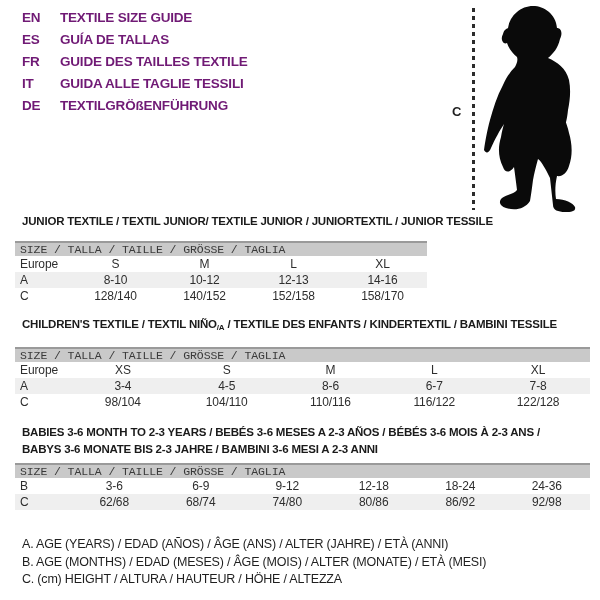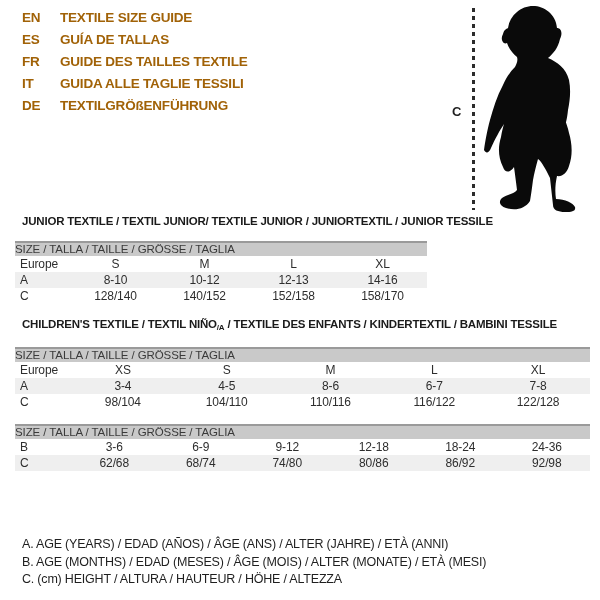--- a/index.html
+++ b/index.html
@@ -2,40 +2,40 @@
 <html><head>
 <meta charset="utf-8">
 <style>
   * { margin:0; padding:0; box-sizing:border-box; }
   html,body { background:#fff; }
   body { font-family:"Liberation Sans", sans-serif; color:#262626; }
   .canvas { position:relative; width:600px; height:600px; background:#ffffff; overflow:hidden; }
 
   
   .lang-list { position:absolute; left:22px; top:7px; }
-  .lang-row { display:flex; line-height:22px; font-size:13.5px; font-weight:700; letter-spacing:-0.2px; color:#a16207; }
+  .lang-row { display:flex; line-height:22px; font-size:13.5px; font-weight:700; letter-spacing:-0.2px; color:#701a75; }
   .lang-code { width:38px; }
 
   
   .dotted-line { position:absolute; left:472px; top:8px; width:3px; height:202px;
     background:repeating-linear-gradient(to bottom, #2b2b2b 0 4px, transparent 4px 8px); }
   .c-label { position:absolute; left:452px; top:104px; font-size:13px; font-weight:700; color:#1f1f1f; }
   .baby-svg { position:absolute; left:477px; top:3px; }
 
   
   .tbl-section { position:absolute; left:15px; }
   .s1 { top:215px; width:412px; }
   .s2 { top:318px; width:575px; }
   .s3 { top:424px; width:575px; }
   .tbl-title { padding-left:7px; font-size:11.5px; font-weight:700; letter-spacing:-0.2px;
     line-height:13px; color:#1a1a1a; margin-bottom:13px; white-space:nowrap; }
   .s3 .tbl-title { line-height:17px; margin-bottom:5px; white-space:normal; }
   .tbl-title sub { font-size:8px; vertical-align:-2px; }
   .size-bar { height:15px; line-height:13px; background:#c9c9c9; border-top:2px solid #9a9a9a;
-    font-size:11.5px; color:#3a3a3a; letter-spacing:-0.1px; }
+    padding-left:5px; font-size:11.5px; color:#3a3a3a; letter-spacing:-0.1px;font-family:Liberation Mono, monospace; }
   table { border-collapse:collapse; table-layout:fixed; width:100%; }
   td { height:16px; font-size:12px; text-align:center; color:#2e2e2e; padding:0; letter-spacing:-0.1px; }
   td.rowlabel { width:56px; text-align:left; padding-left:5px;margin-top:48px; }
   tr.shaded { background:#efefef; }
 
   
   .legend { position:absolute; left:22px; top:536px; }
   .legend-line { font-size:12.5px; font-weight:400; line-height:17.5px; letter-spacing:-0.2px; color:#1f1f1f; }
 </style>
 </head>
@@ -141,20 +141,21 @@
             <td>104/110</td>
             <td>110/116</td>
             <td>116/122</td>
             <td>122/128</td>
           </tr>
         </tbody>
       </table>
   </section>
 
   <section class="tbl-section s3">
+    <div class="tbl-title"><span>BABIES 3-6 MONTH TO 2-3 YEARS / BEBÉS 3-6 MESES A 2-3 AÑOS / BÉBÉS 3-6 MOIS À 2-3 ANS /</span><br><span>BABYS 3-6 MONATE BIS 2-3 JAHRE / BAMBINI 3-6 MESI A 2-3 ANNI</span></div>
     <div class="size-bar">SIZE / TALLA / TAILLE / GRÖSSE / TAGLIA</div>
     <table>
         <tbody>
           <tr>
             <td class="rowlabel">B</td>
             <td>3-6</td>
             <td>6-9</td>
             <td>9-12</td>
             <td>12-18</td>
             <td>18-24</td>

